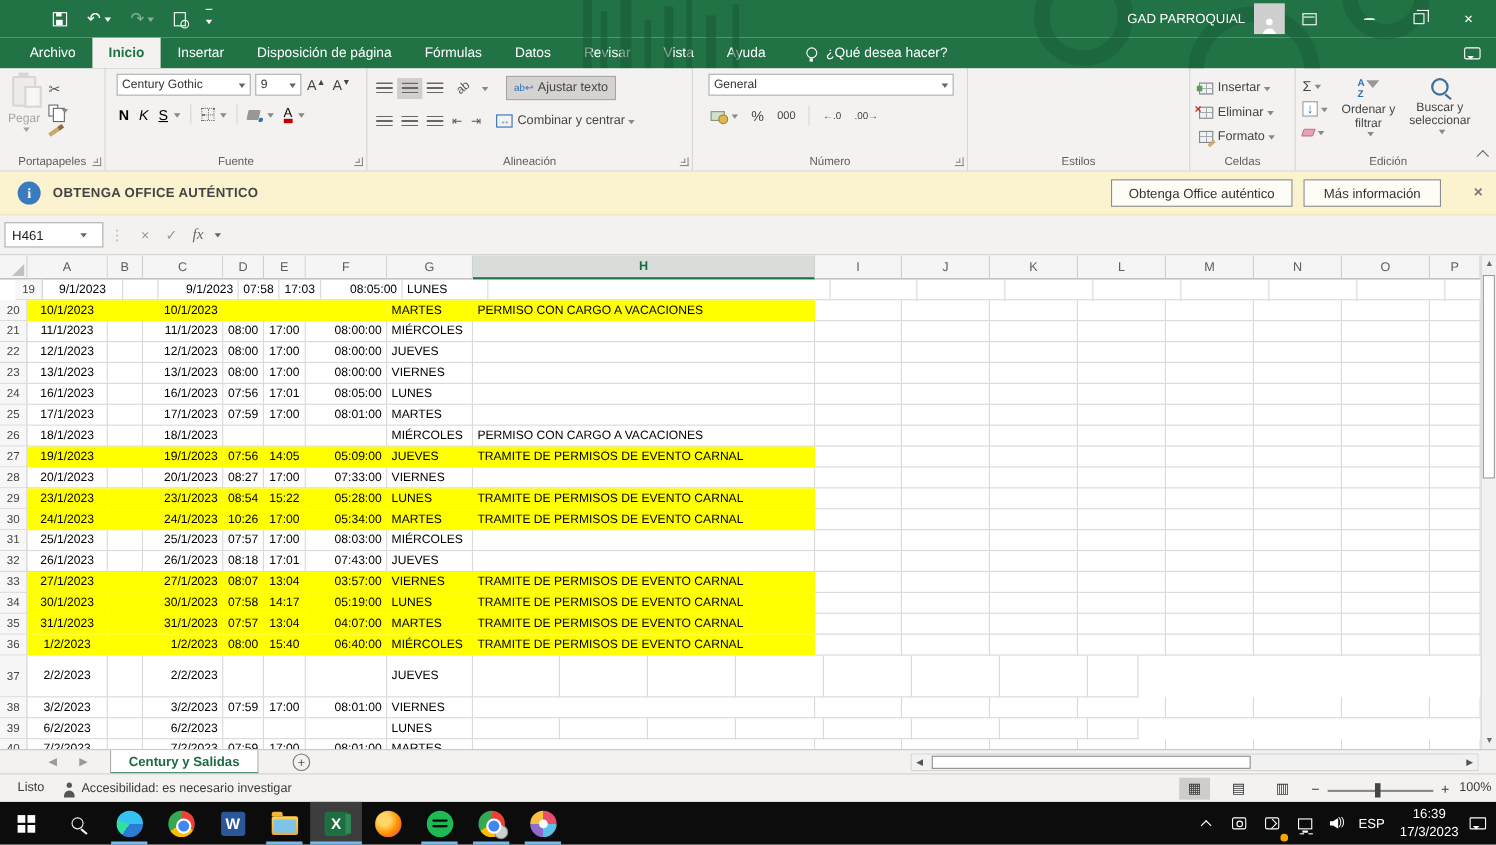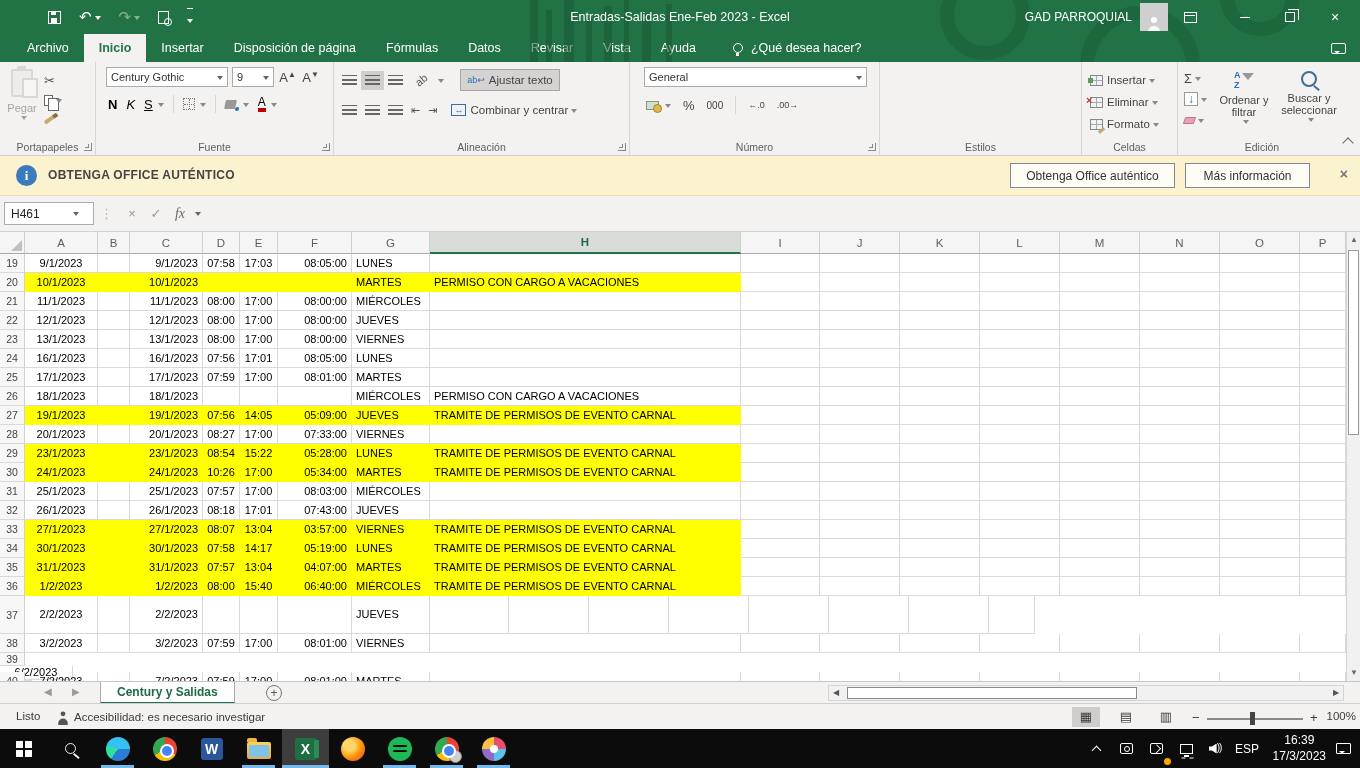--- a/index.html
+++ b/index.html
@@ -223,21 +223,20 @@
         <span>↷</span>
         <span class="cv"></span>
       </span>
     <span class="qbtn">
         <span class="ic-preview"></span>
       </span>
     <span class="qbtn">
         <span style="display:inline-block;border-top:1.4px solid #fff;padding-top:1px"><span class="cv" style="margin:0"></span></span>
       </span>
   </div>
-  <div id="tb-title">Entradas-Salidas Ene-Feb 2023  -  Excel</div>
   <div id="tb-user">GAD PARROQUIAL</div>
   <div id="tb-avatar">
       <span class="person"></span>
     </div>
   <div class="wbtn" style="right:150px">
       <span class="ic-ribopt"></span>
     </div>
   <div class="wbtn" style="right:95px">−</div>
   <div class="wbtn" style="right:95px">
       <span style="display:inline-block;width:10px;border-top:1.4px solid #fff"></span>
@@ -469,21 +468,21 @@
       <div class="ch" style="width: 79px;">I</div>
       <div class="ch" style="width: 80px;">J</div>
       <div class="ch" style="width: 80px;">K</div>
       <div class="ch" style="width: 80px;">L</div>
       <div class="ch" style="width: 80px;">M</div>
       <div class="ch" style="width: 80px;">N</div>
       <div class="ch" style="width: 80px;">O</div>
       <div class="ch" style="width: 46px;">P</div>
     </div>
   <div id="gridrows">
-      <div class="gr" style="height: 19px;">
+      <div class="gr" style="height: 19px; justify-content: flex-end;">
         <div class="rh">19</div>
         <div class="cell cA" style="width: 73px;">
           <span>9/1/2023</span>
         </div>
         <div class="cell cB" style="width: 32px;"></div>
         <div class="cell cC" style="width: 73px;">
           <span>9/1/2023</span>
         </div>
         <div class="cell cD" style="width: 37px;">
           <span>07:58</span>
@@ -1088,21 +1087,21 @@
         <div class="cell cH" style="width: 311px;"></div>
         <div class="cell cI" style="width: 79px;"></div>
         <div class="cell cJ" style="width: 80px;"></div>
         <div class="cell cK" style="width: 80px;"></div>
         <div class="cell cL" style="width: 80px;"></div>
         <div class="cell cM" style="width: 80px;"></div>
         <div class="cell cN" style="width: 80px;"></div>
         <div class="cell cO" style="width: 80px;"></div>
         <div class="cell cP" style="width: 46px;"></div>
       </div>
-      <div class="gr" style="height: 19px; flex-direction: column;">
+      <div class="gr" style="height: 19px;">
         <div class="rh">39</div>
         <div class="cell cA" style="width: 73px;">
           <span>6/2/2023</span>
         </div>
         <div class="cell cB" style="width: 32px;"></div>
         <div class="cell cC" style="width: 73px;">
           <span>6/2/2023</span>
         </div>
         <div class="cell cD" style="width: 37px;"></div>
         <div class="cell cE" style="width: 38px;"></div>

